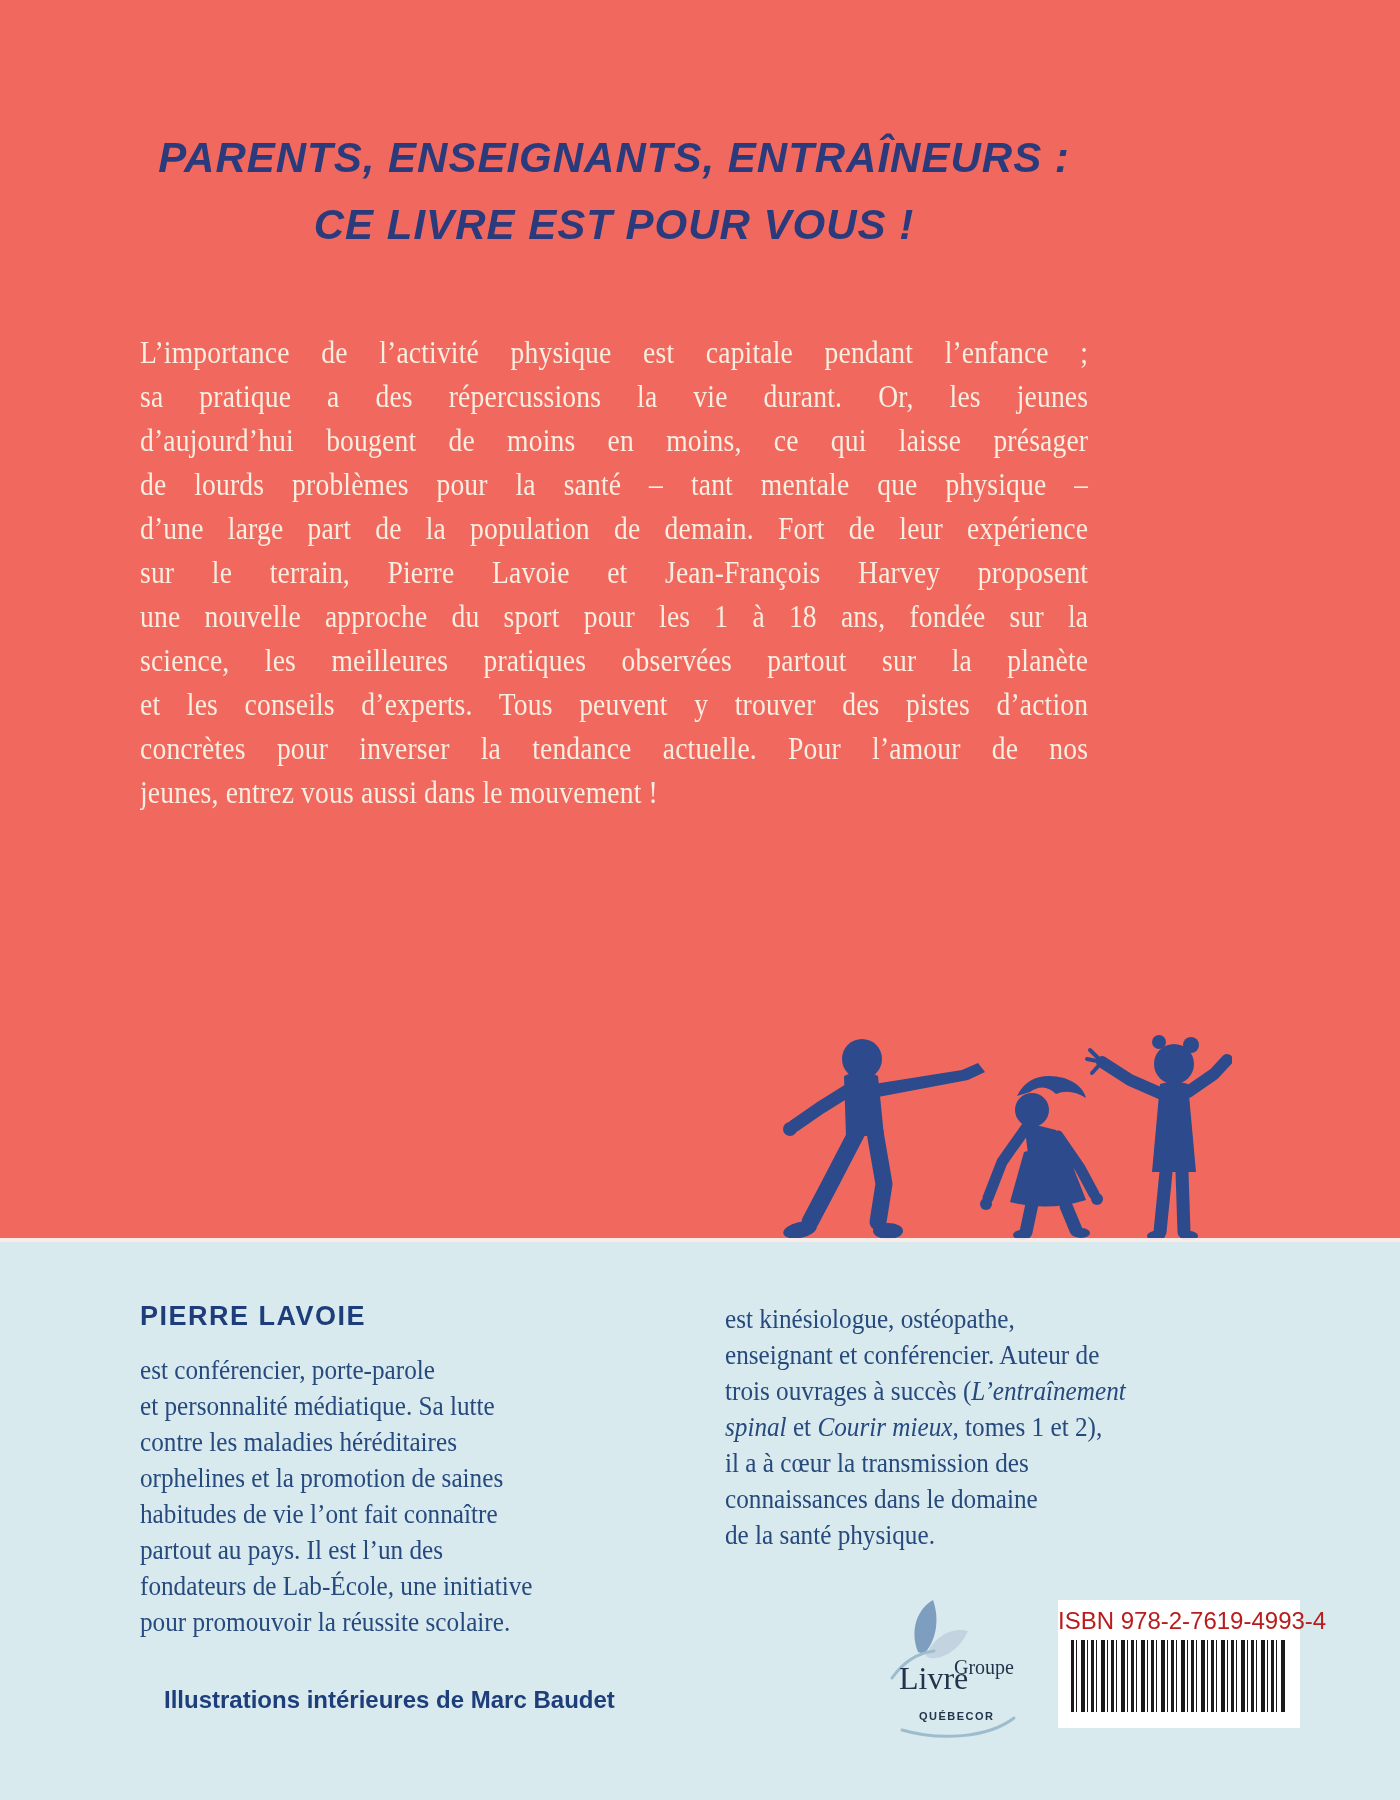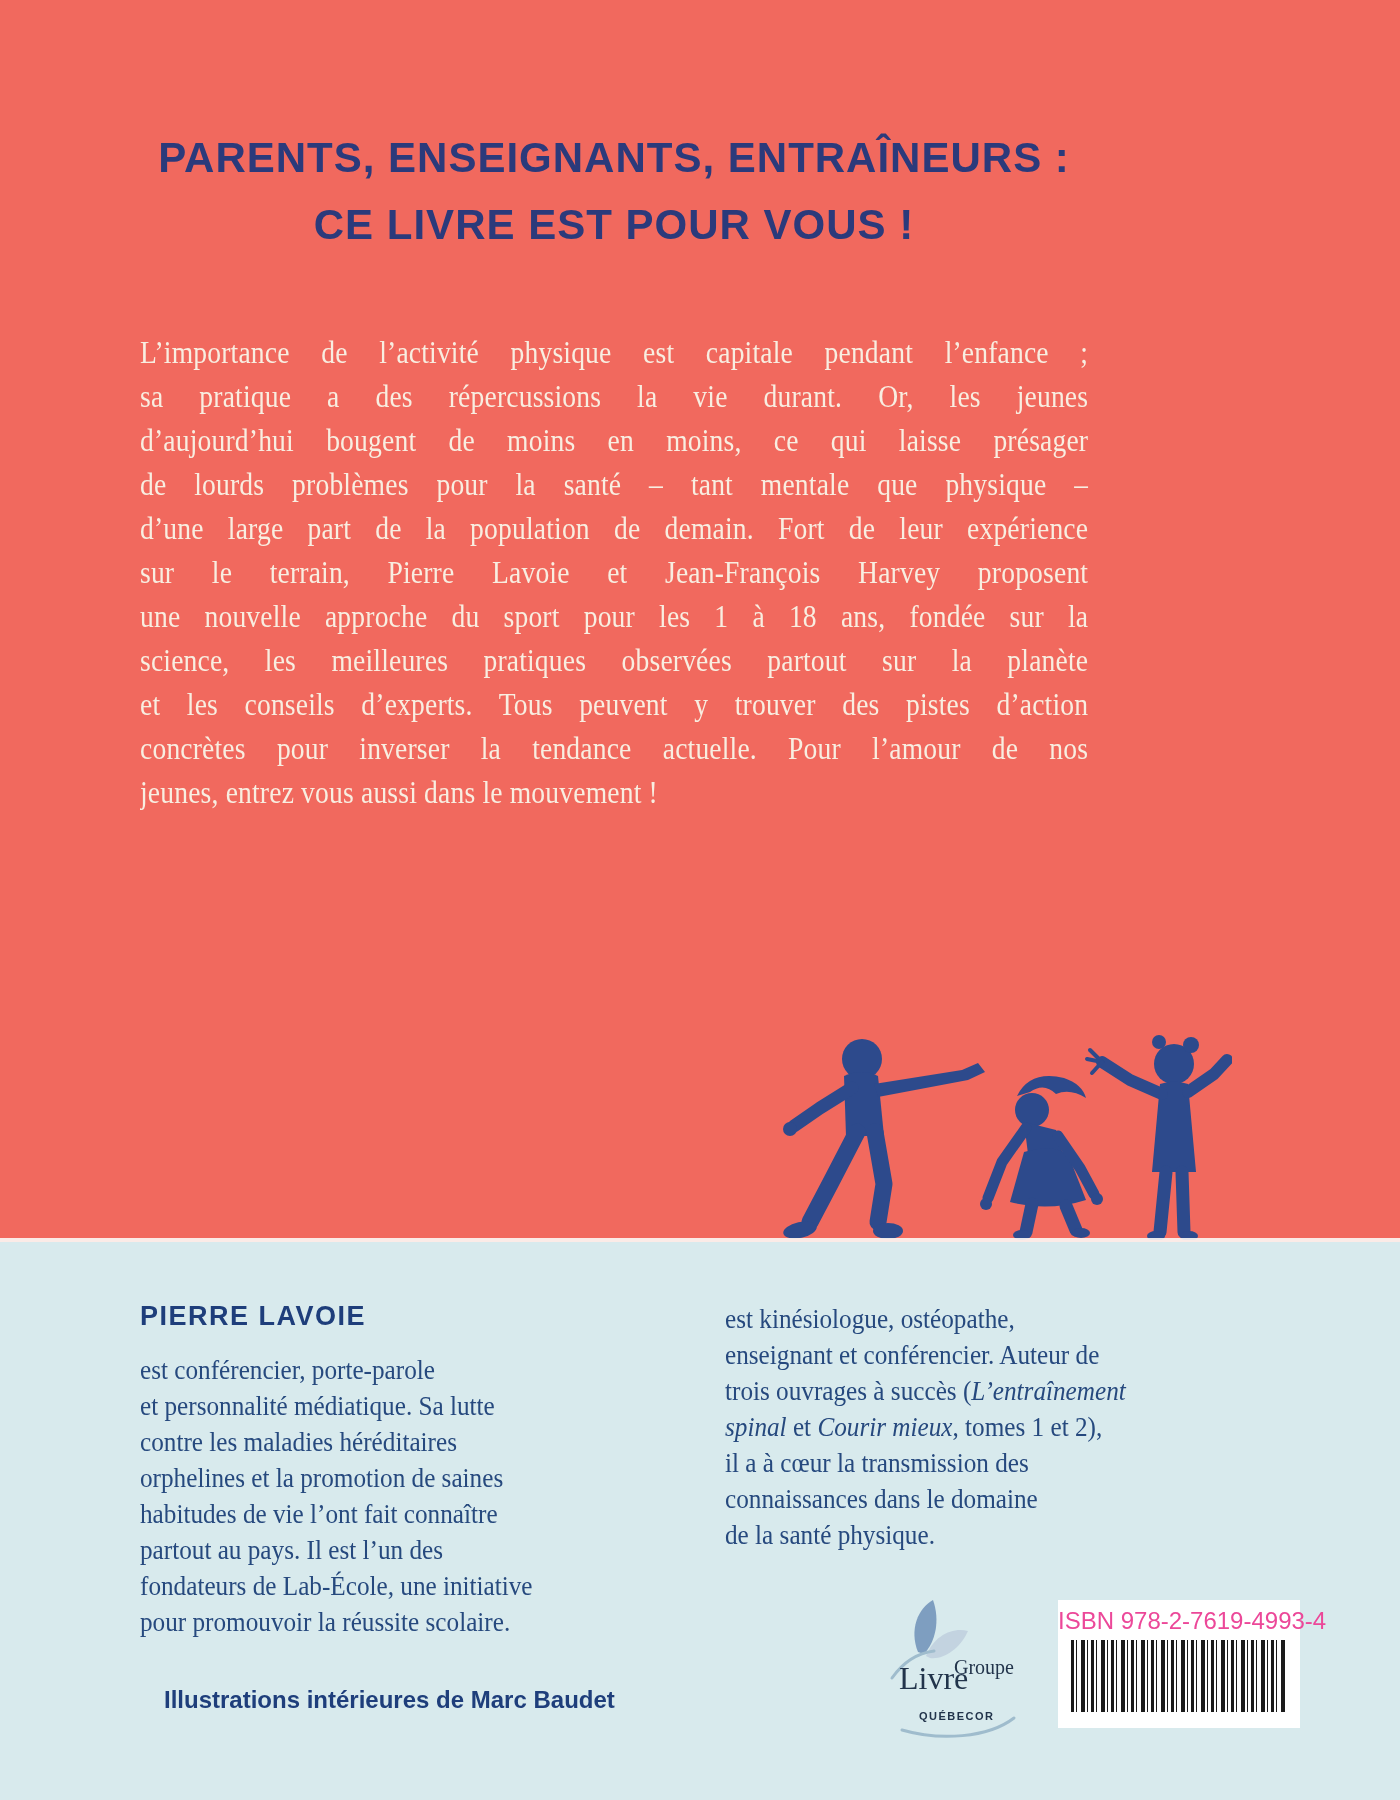--- a/index.html
+++ b/index.html
@@ -8,21 +8,21 @@
     position:relative; width:1400px; height:1800px; overflow:hidden;
     background: var(--coral);
     font-family:"Liberation Serif", serif;
   }
   
   .top-section { position:absolute; left:0; top:0; width:1400px; height:1242px; background:var(--coral); }
   .heading {
     position:absolute; left:140px; top:124px; width:948px;
     text-align:center; color:var(--heading_navy);
     font-family:"Liberation Sans", sans-serif; font-weight:bold;
-    font-size:42px; line-height:67px; letter-spacing:1px; white-space:nowrap;
+    font-size:42px; line-height:67px; letter-spacing:1px; white-space:nowrap;font-style:italic;
   }
   .lede {
     position:absolute; left:140px; top:330px; width:1100px;
     transform:scaleX(0.862); transform-origin:0 0;
     color:var(--cream); font-size:32px; line-height:44px; letter-spacing:0.2px;
   }
   .lede div { text-align:justify; text-align-last:justify; height:44px; overflow:hidden; }
   .lede div:last-child { text-align-last:left; }
   .kids { position:absolute; left:712px; top:1032px; width:520px; height:208px; color:var(--silhouette_navy); }
   .divider { position:absolute; left:0; top:1238px; width:1400px; height:4px; background:rgba(252,250,246,0.9); }
@@ -54,21 +54,21 @@
     position:absolute; left:31px; top:112px; font-family:"Liberation Sans", sans-serif;
     font-weight:bold; font-size:11px; letter-spacing:1.5px; color:var(--logo_ink);
   }
   
   .barcode-box {
     position:absolute; left:1058px; top:1600px; width:242px; height:128px;
     background:#ffffff; text-align:center;
   }
   .isbn {
     margin-top:7px; font-family:"Liberation Sans", sans-serif;
-    font-size:24px; color:#ec4899; white-space:nowrap;
+    font-size:24px; color:#b91c1c; white-space:nowrap;
   }
   .bars {
     margin:5px auto 0; width:216px; height:72px;
     background:repeating-linear-gradient(90deg,
       var(--barcode_ink) 0 3px, transparent 3px 5px,
       var(--barcode_ink) 5px 6px, transparent 6px 10px,
       var(--barcode_ink) 10px 14px, transparent 14px 16px,
       var(--barcode_ink) 16px 17px, transparent 17px 20px);
   }
 </style>

